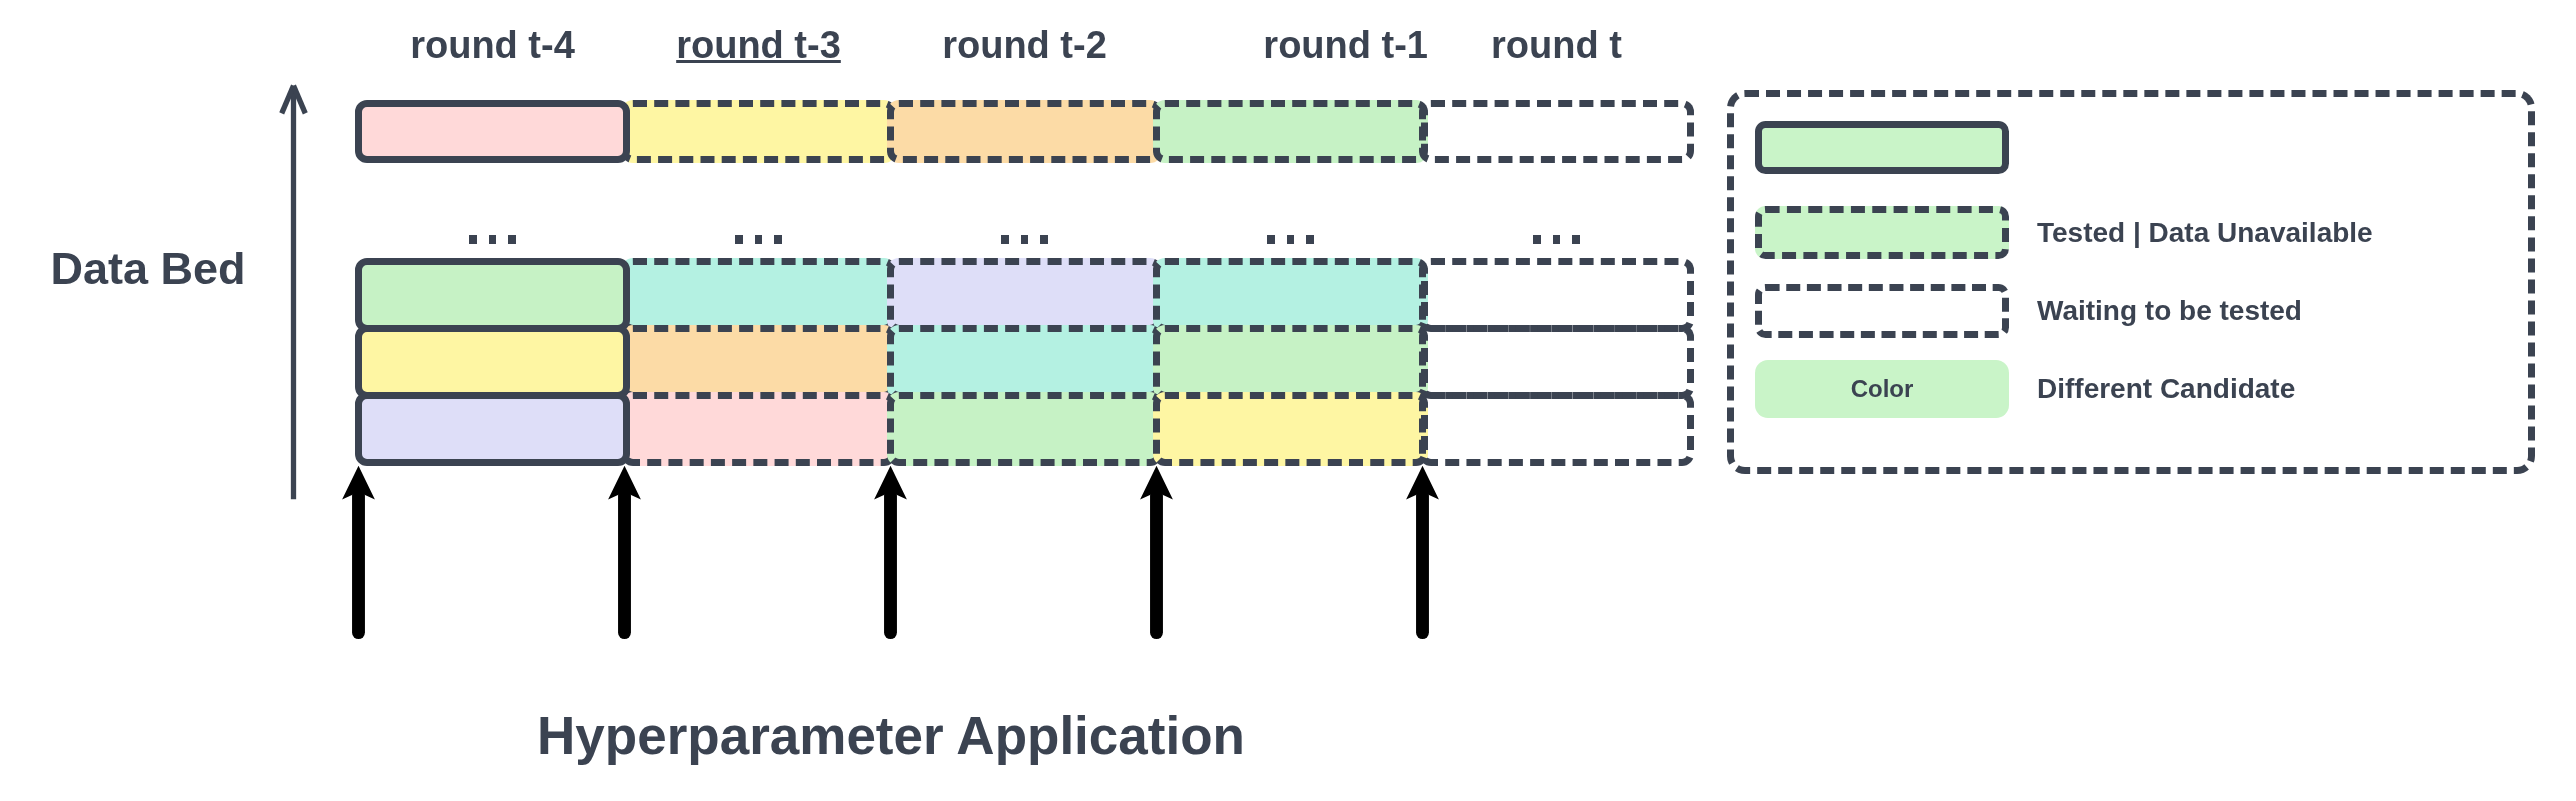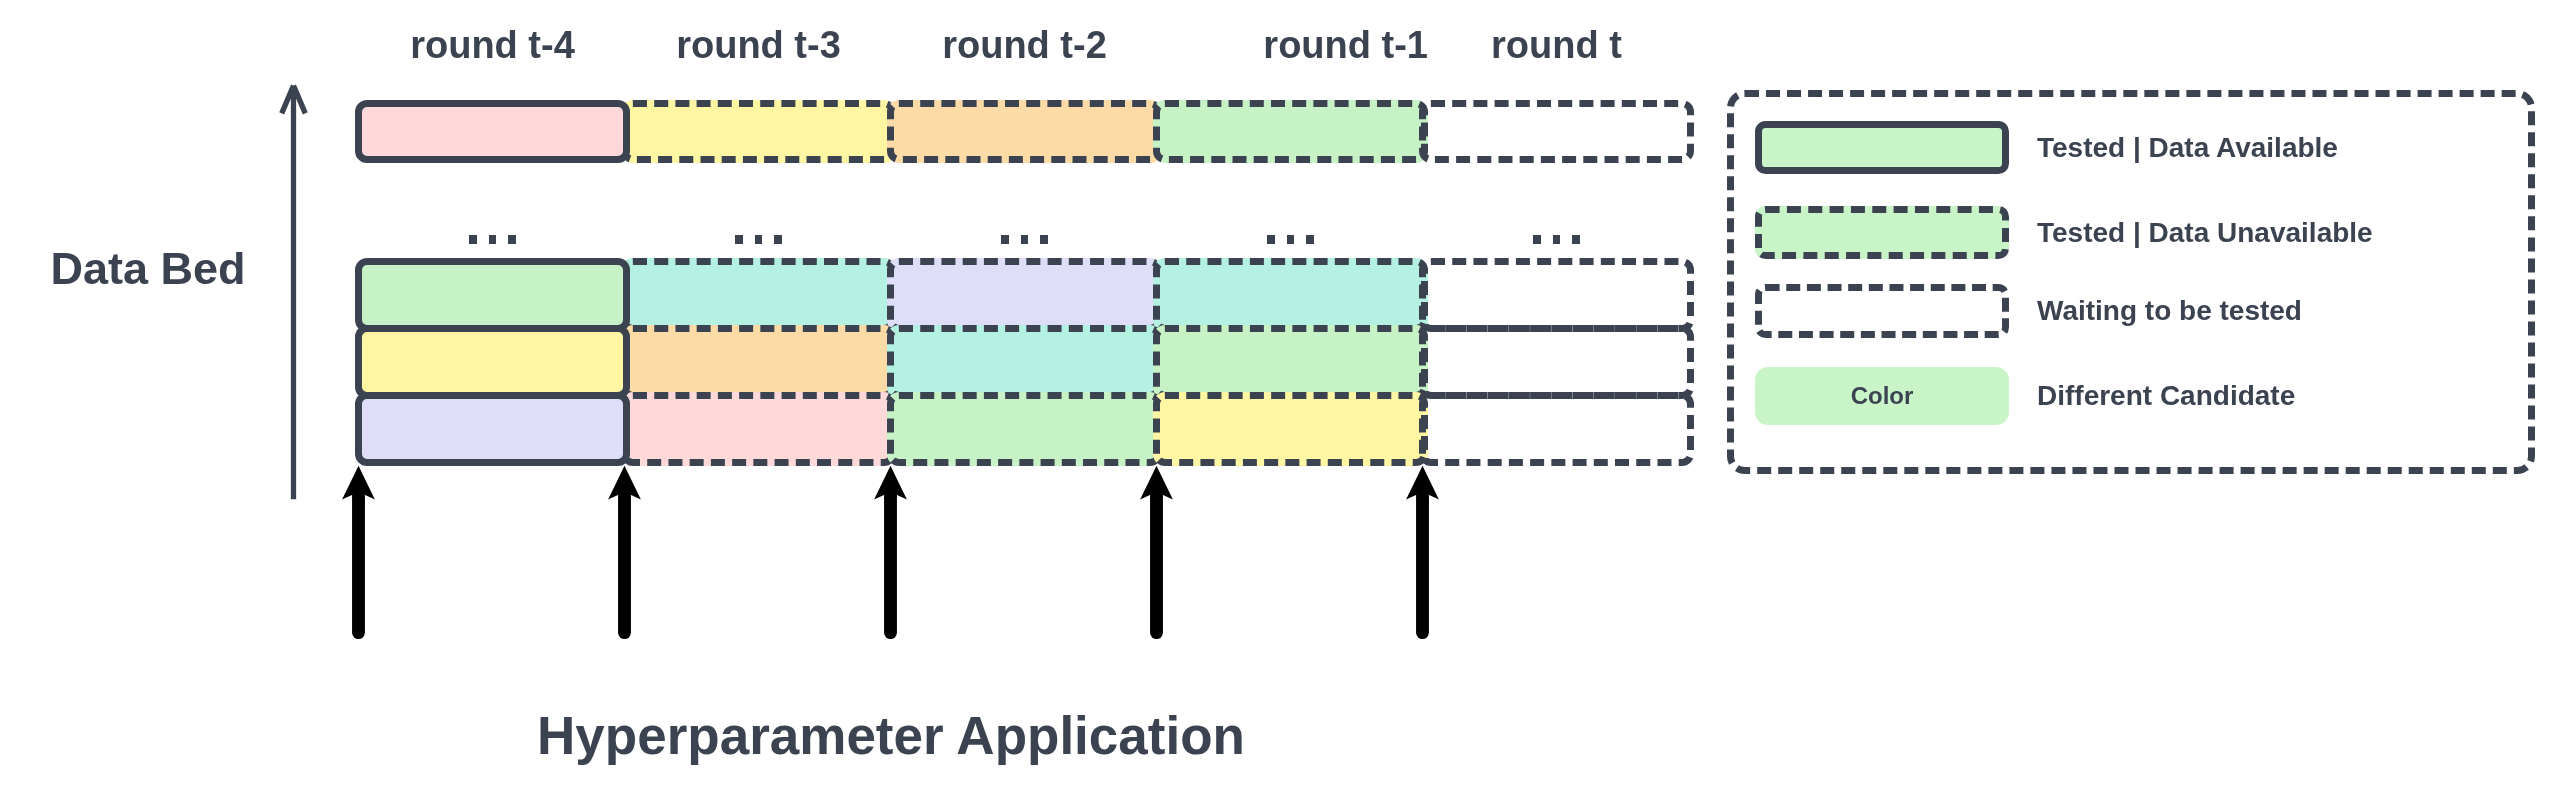--- a/index.html
+++ b/index.html
@@ -138,52 +138,51 @@
   <div class="axis-label">
     <div>Data Bed</div>
   </div>
 
   <div class="bottom-title">Hyperparameter Application</div>
 
   <div class="legend">
 
     <div class="legend-item" style="top:24px;height:53px">
       <div class="swatch solid"></div>
-      <div class="legend-text">Tested | Data Available</div>
     </div>
 
     <div class="legend-item" style="top:187px;height:54px">
       <div class="swatch dashed empty"></div>
       <div class="legend-text">Waiting to be tested</div>
     </div>
 
     <div class="legend-item" style="top:109px;height:53px">
       <div class="swatch dashed"></div>
       <div class="legend-text">Tested | Data Unavailable</div>
     </div>
 
-    <div class="legend-item" style="top:270px;height:58px">
+    <div class="legend-item" style="top:263px;height:58px">
       <div class="swatch chip">
         <span>Color</span>
       </div>
       <div class="legend-text">Different Candidate</div>
     </div>
 
   </div>
 <div class="round-label" style="left: 355px;">round t-4</div>
     <div class="dots" style="left: 355px;">
       <span class="dot"></span>
       <span class="dot"></span>
       <span class="dot"></span>
     </div>
     <div class="hp-arrow" style="left: 338px;"><svg width="41" height="177" viewBox="0 0 70 300">
         <rect x="24" y="40" width="22" height="256" rx="11" fill="#000000"></rect>
         <polygon points="35,0 63,58 35,45 7,58" fill="#000000"></polygon>
       </svg></div>
-    <div class="round-label" style="left: 621px;">round t-3</div>
+    <div class="round-label" style="left: 621px; text-decoration: underline;">round t-3</div>
     <div class="dots" style="left: 621px;">
       <span class="dot"></span>
       <span class="dot"></span>
       <span class="dot"></span>
     </div>
     <div class="hp-arrow" style="left: 604px;"><svg width="41" height="177" viewBox="0 0 70 300">
         <rect x="24" y="40" width="22" height="256" rx="11" fill="#000000"></rect>
         <polygon points="35,0 63,58 35,45 7,58" fill="#000000"></polygon>
       </svg></div>
     <div class="round-label" style="left: 887px;">round t-2</div>

